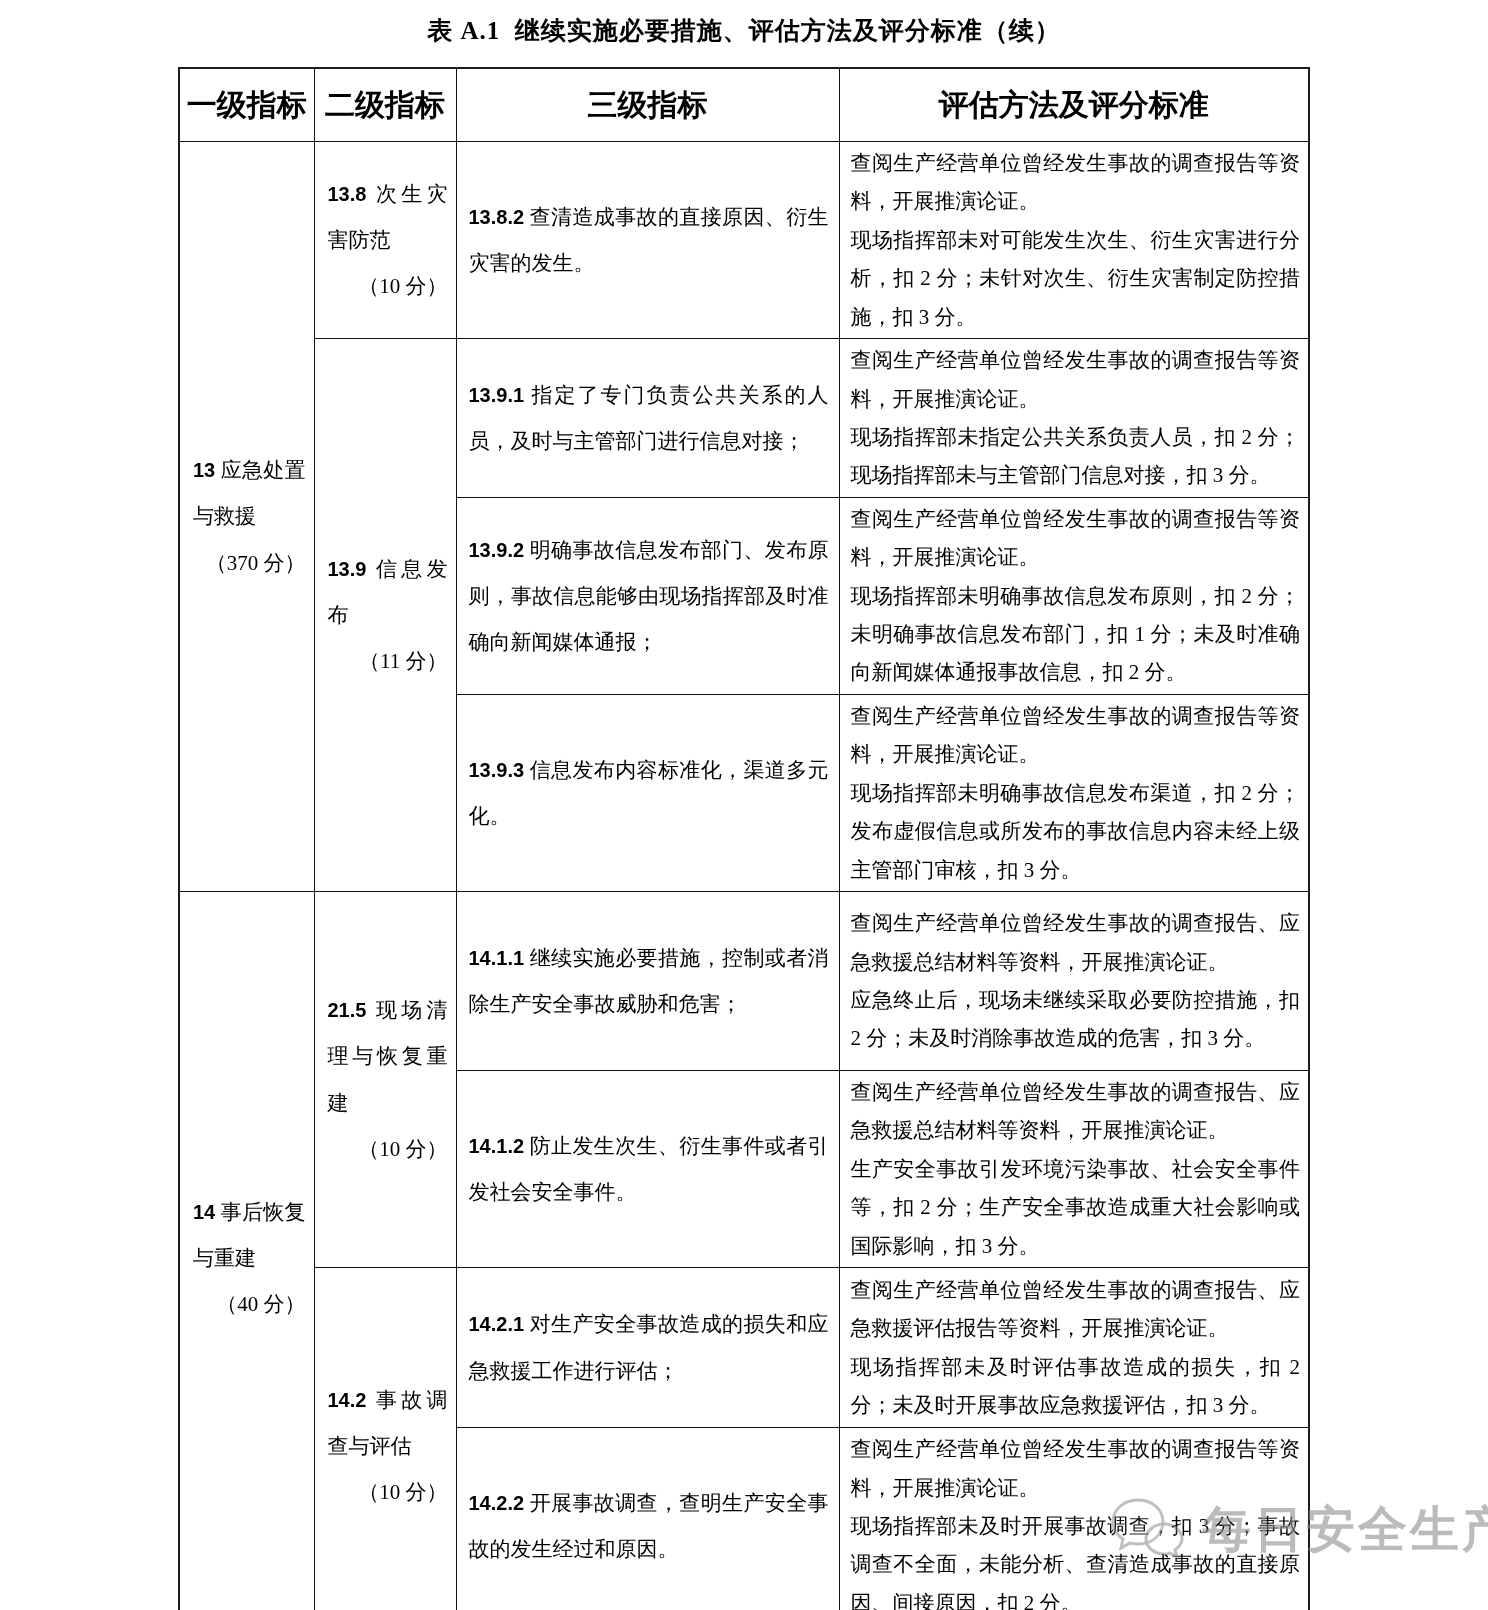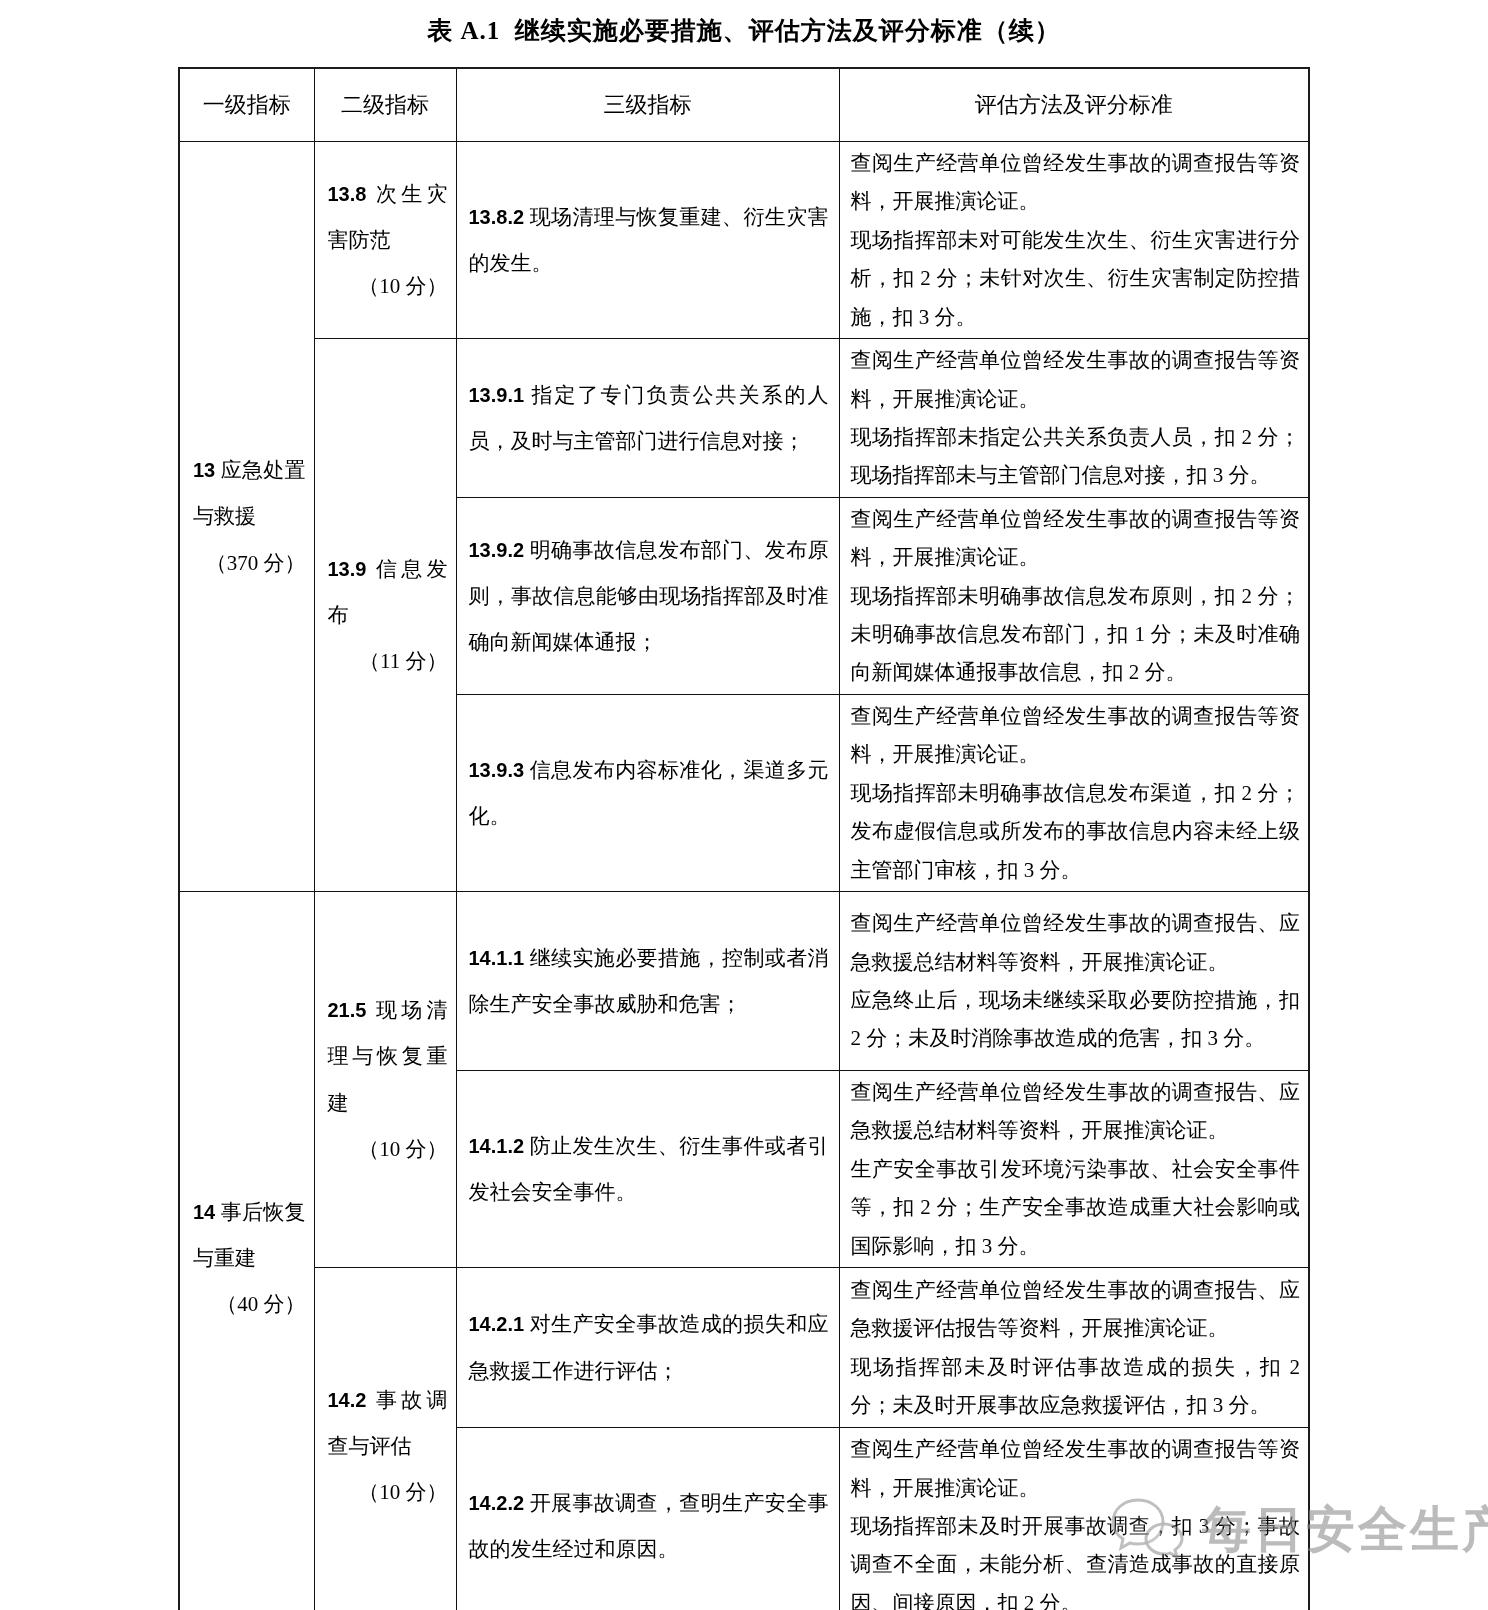--- a/index.html
+++ b/index.html
@@ -18,21 +18,21 @@
     border-collapse:collapse;table-layout:fixed;
     border:2px solid #1c1c1c;
   }
   .eval-table th,.eval-table td{
     border:1.5px solid #111;
     font-size:21px;
     vertical-align:middle;
     overflow:hidden;
   }
   .eval-table th{
-    font-weight:normal;font-size:22px;height:70px;text-align:center;
+    font-weight:bold;font-size:30px;height:70px;text-align:center;
   }
   td.ind-cell{
     padding:4px 8px 4px 13px;line-height:2.2;text-align:justify;
   }
   td.l3-cell{
     padding:4px 10px 4px 12px;line-height:2.2;text-align:justify;
   }
   td.method-cell{
     padding:2px 8px 2px 11px;line-height:1.83;text-align:justify;
   }
@@ -78,21 +78,21 @@
   <tbody id="table-body">
       <tr style="height: 190px;">
         <td rowspan="4" class="ind-cell">
           <div><span class="code">13</span> <span>应急处置与救援</span></div>
           <div class="score-line">（370 分）</div>
         </td>
         <td class="ind-cell">
           <div><span class="code">13.8</span> <span>次生灾害防范</span></div>
           <div class="score-line">（10 分）</div>
         </td>
-        <td class="l3-cell"><span class="code">13.8.2</span> <span>现场清理与恢复重建、衍生灾害的发生。</span></td>
+        <td class="l3-cell"><span class="code">13.8.2</span> <span>查清造成事故的直接原因、衍生灾害的发生。</span></td>
         <td class="method-cell">
           <div class="method-text">查阅生产经营单位曾经发生事故的调查报告等资料，开展推演论证。
 现场指挥部未对可能发生次生、衍生灾害进行分析，扣 2 分；未针对次生、衍生灾害制定防控措施，扣 3 分。</div>
         </td>
       </tr>
       <tr style="height: 155px;">
         <td rowspan="3" class="ind-cell">
           <div><span class="code">13.9</span> <span>信息发布</span></div>
           <div class="score-line">（11 分）</div>
         </td>

